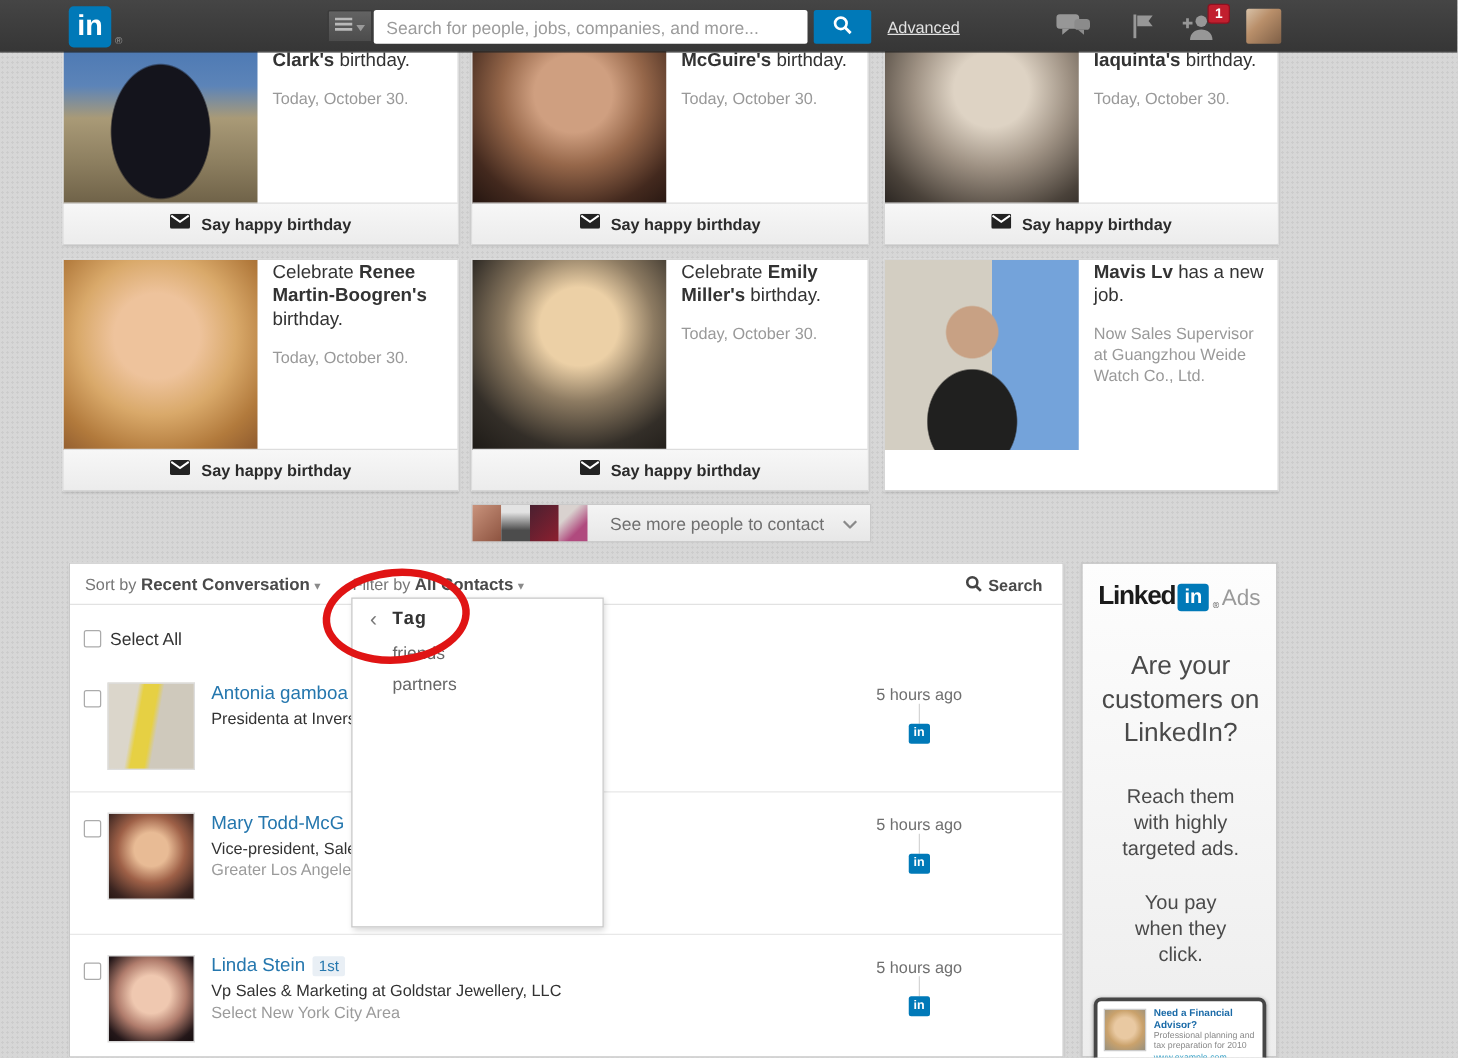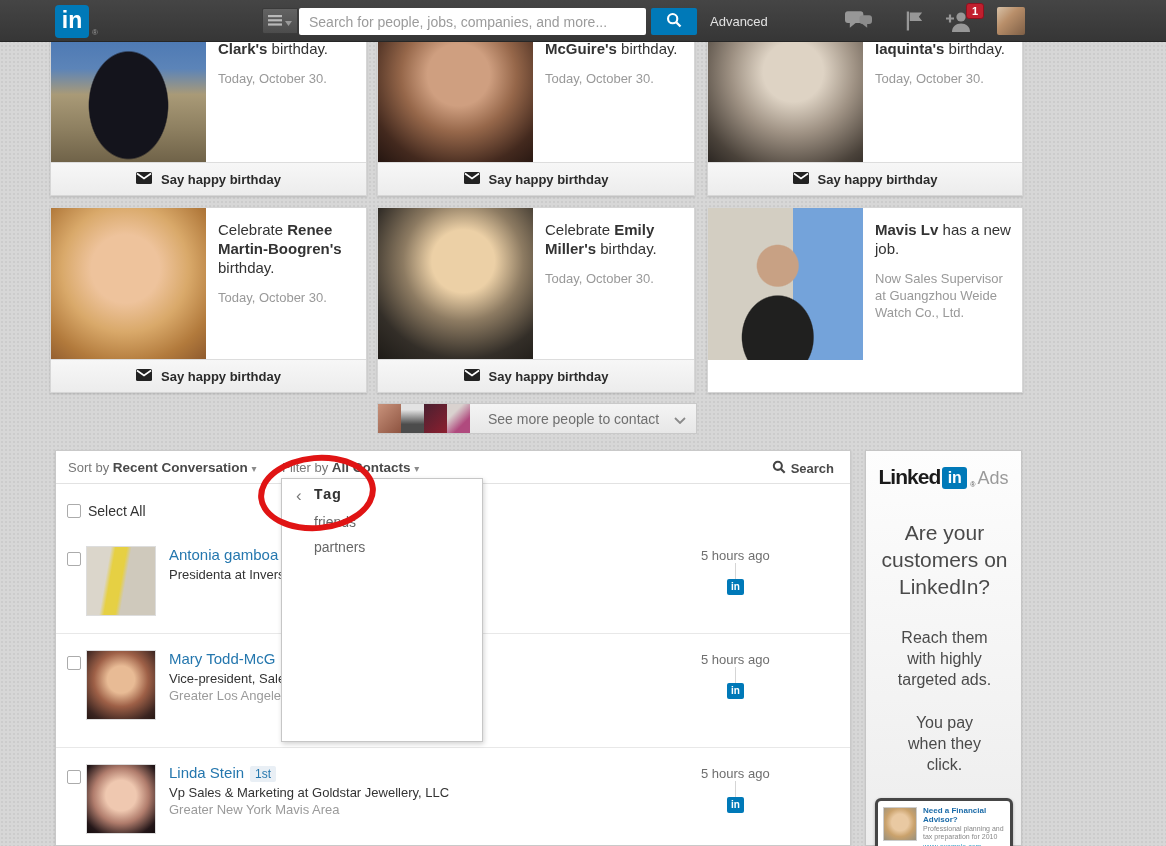--- a/index.html
+++ b/index.html
@@ -19,33 +19,33 @@
   .logo-reg { position:absolute; left:92px; top:28px; color:#9a9a9a; font-size:8px; }
   .hamburger-btn { position:absolute; left:262px; top:8px; width:36px; height:26px;
     background:linear-gradient(#636363,#4c4c4c); border-radius:2px 0 0 2px; border:1px solid #3a3a3a;
     display:flex; align-items:center; justify-content:center; gap:3px; }
   .search-input { position:absolute; left:299px; top:8px; width:347px; height:27px; border:none;
     border-radius:2px; font-size:14px; padding:0 10px; color:#333; outline:none;
     font-family:"Liberation Sans","DejaVu Sans",sans-serif; }
   .search-input::placeholder { color:#9b9b9b; }
   .search-btn { position:absolute; left:651px; top:8px; width:46px; height:27px; background:#0079b8;
     border:none; border-radius:2px; display:flex; align-items:center; justify-content:center; cursor:pointer; }
-  .advanced { position:absolute; left:710px; top:14px; color:#e2e2e2; font-size:13px; }
+  .advanced { position:absolute; left:710px; top:14px; color:#e2e2e2; font-size:13px;text-decoration:underline; }
   .tb-icon { position:absolute; top:11px; }
   .tb-badge { position:absolute; left:966px; top:3px; background:#c11f2e; color:#fff; font-size:11px;
     font-weight:bold; padding:1px 5px; border-radius:3px; border:1px solid #8e1220; }
   .tb-avatar { position:absolute; left:997px; top:7px; width:28px; height:28px;
     background:linear-gradient(135deg,#d8c2a8 0%,#b98f6a 40%,#7e5f46 100%); border-radius:2px; }
   
   .card { position:absolute; width:317px; height:186px; background:#fff; border:1px solid #d6d6d6;
     box-shadow:0 1px 2px rgba(0,0,0,.14); }
   .card-photo { position:absolute; left:0; top:0; width:155px; height:152px; }
   .card-text { position:absolute; left:167px; top:0; width:140px; font-size:15px; color:#333; line-height:19px; }
   .card-text.r1 { padding-top:28px; }
-  .card-text.r2 { padding-top:12px; }
+  .card-text.r2 { }
   .card-sub { margin-top:12px; font-size:13px; color:#999; line-height:17px; }
   .card-action { position:absolute; left:0; bottom:0; width:100%; height:33px;
     background:linear-gradient(#f7f7f7,#ececec); border-top:1px solid #ddd;
     display:flex; align-items:center; justify-content:center; gap:9px; cursor:pointer; }
   .card-action span.lbl { font-size:13px; font-weight:bold; color:#2b2b2b; }
   .ph1 { background:linear-gradient(#3f6fb0 0%,#5c84b8 38%,#a99a77 55%,#8d7f60 78%,#6f6248 100%); }
   .ph1::after, .card-photo::after { content:""; position:absolute; inset:0; }
   .ph1::after { background:radial-gradient(ellipse 42% 58% at 50% 62%, #14141c 0 60%, transparent 62%); }
   .ph2 { background:radial-gradient(circle at 52% 42%, #cf9f80 0 26%, #96674a 48%, #43291e 78%, #241510 100%); }
   .ph3 { background:radial-gradient(circle at 55% 40%, #ded3c4 0 24%, #9e9183 50%, #4a423a 82%, #2b2622 100%); }
@@ -316,21 +316,21 @@
       <span class="in-badge">in</span>
     </div>
   </div>
   <div class="divider" style="top:296px;"></div>
 
   <div class="row" style="top:313px; height:83px;">
     <span class="checkbox"></span>
     <div class="row-photo c3"></div>
     <div class="row-name"><span>Linda Stein</span><span class="row-badge">1st</span></div>
     <div class="row-headline">Vp Sales &amp; Marketing at Goldstar Jewellery, LLC</div>
-    <div class="row-location">Greater New York Mavis Area</div>
+    <div class="row-location">Select New York City Area</div>
     <div class="row-meta">
       <span class="row-time">5 hours ago</span>
       <span class="meta-div"></span>
       <span class="in-badge">in</span>
     </div>
   </div>
 </div>
 
 <div class="dropdown">
   <div class="dd-back">

